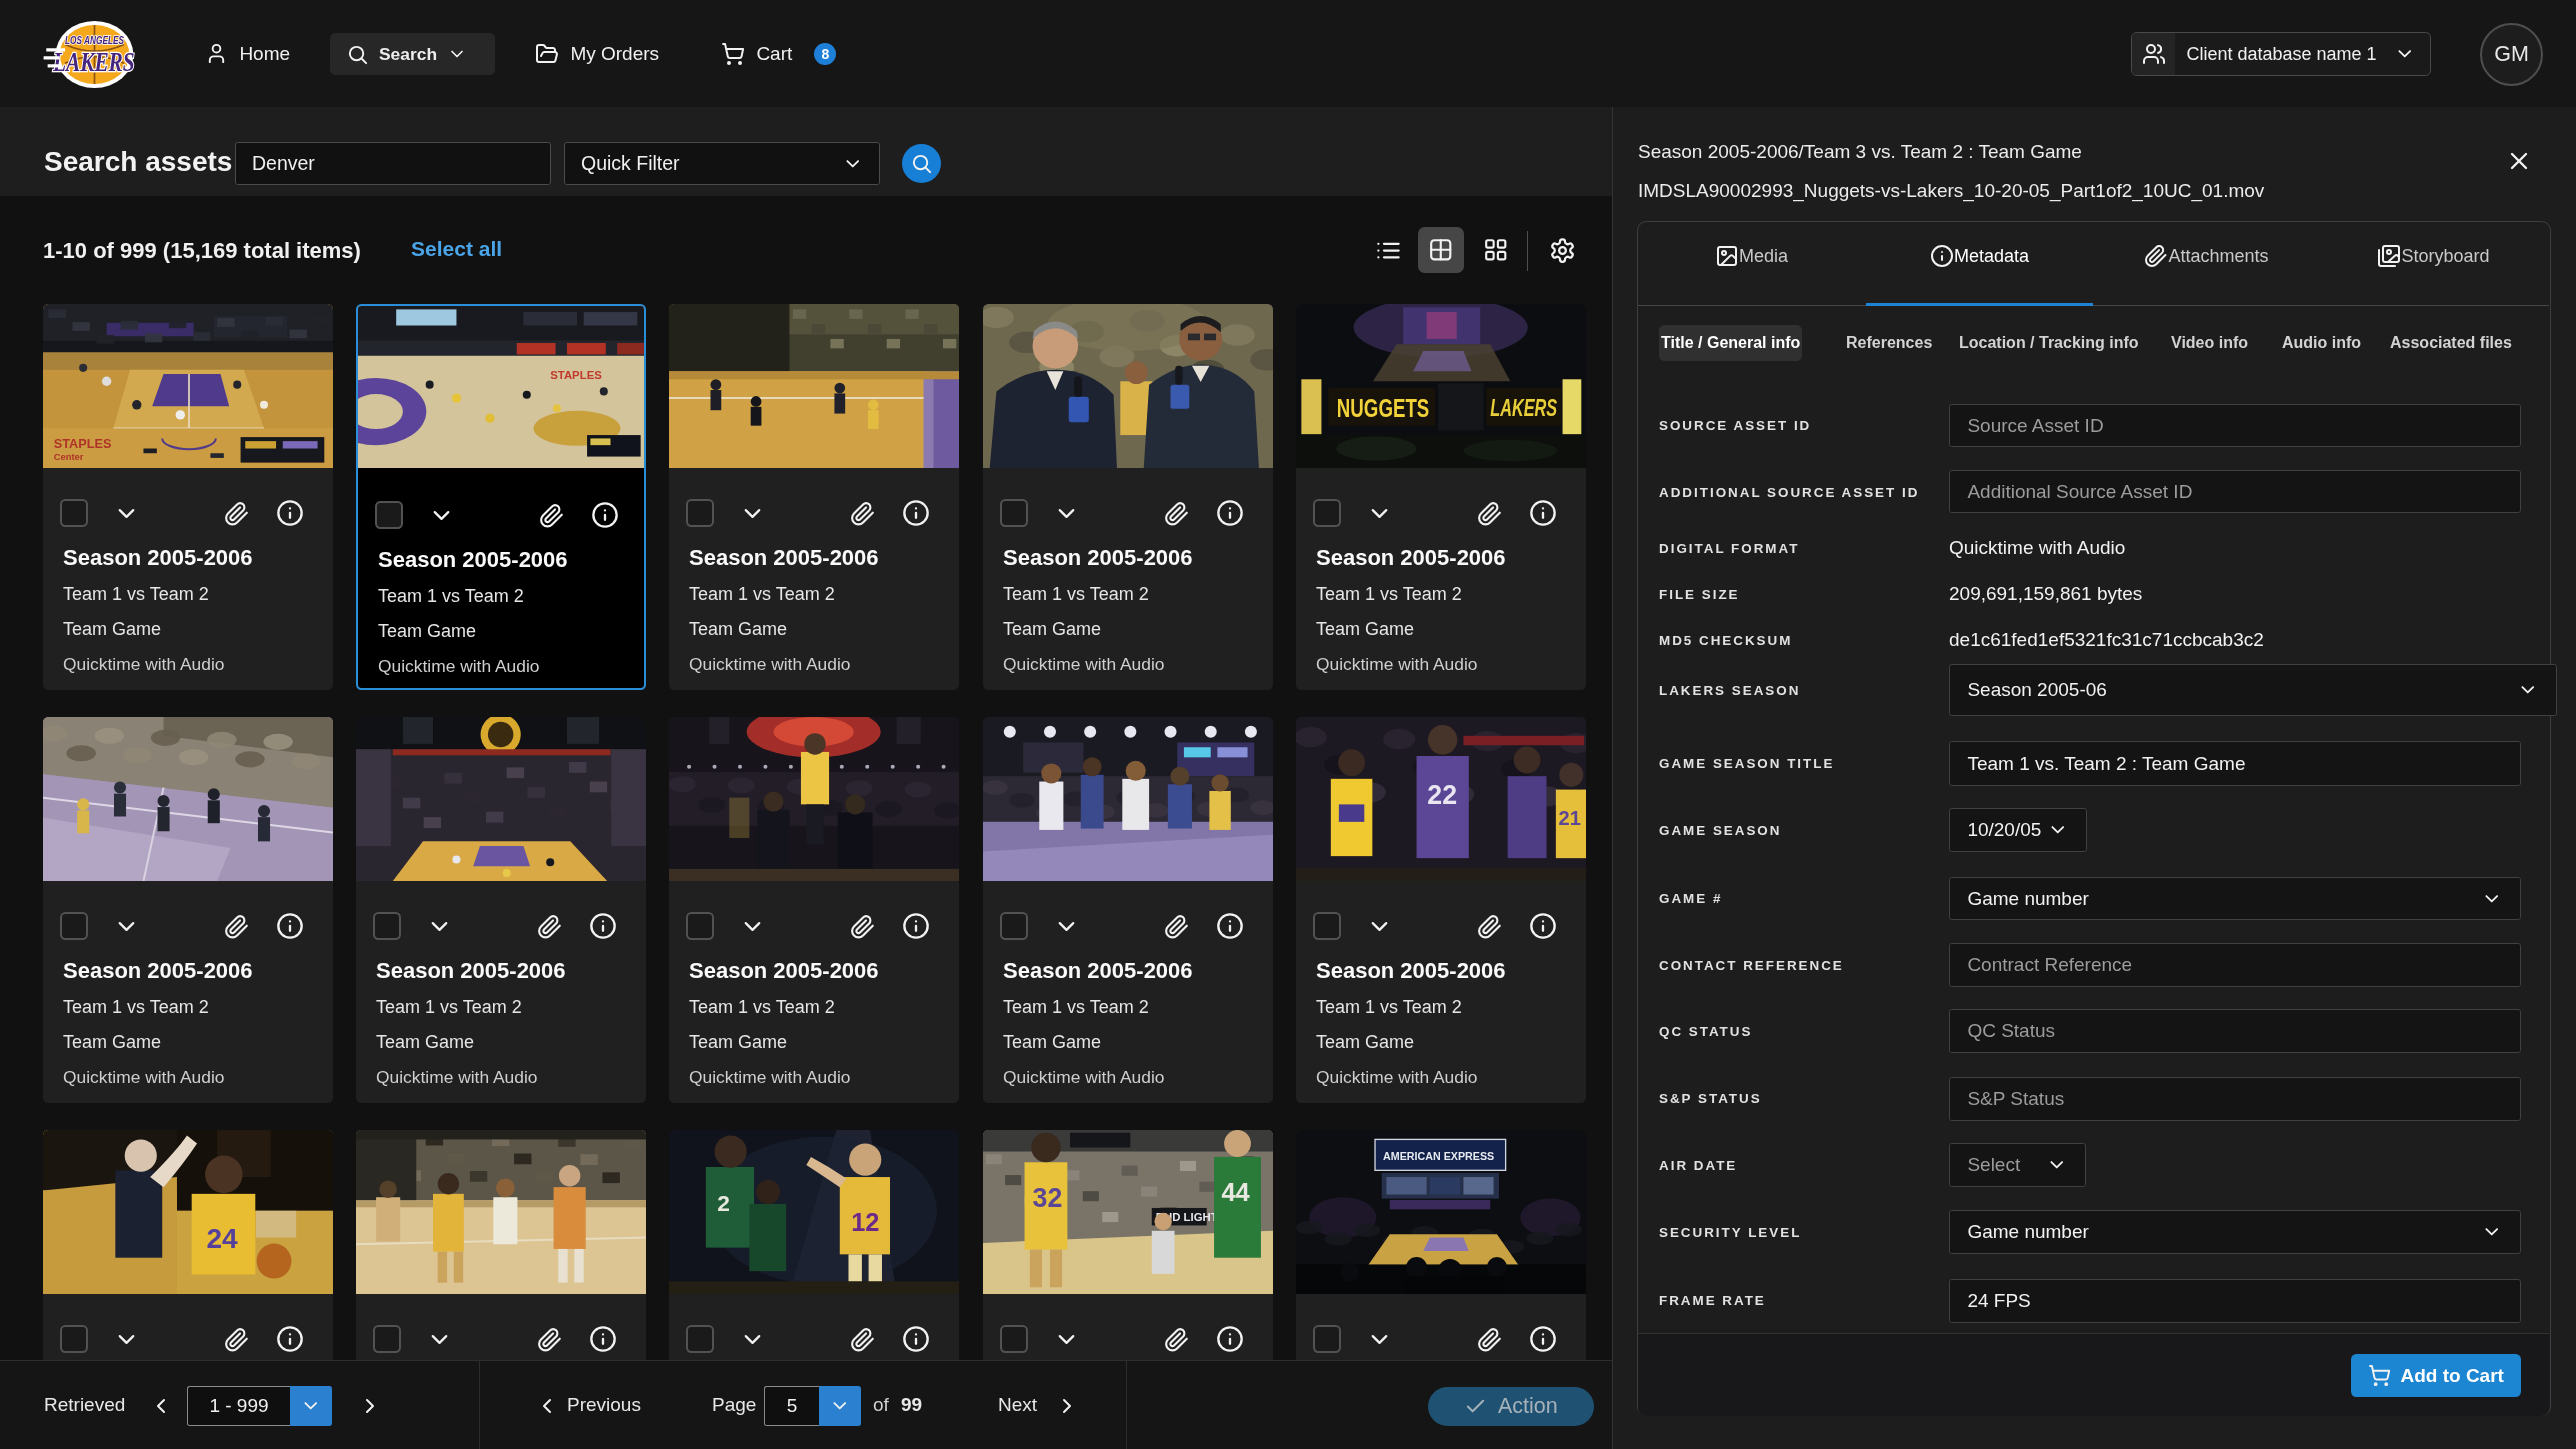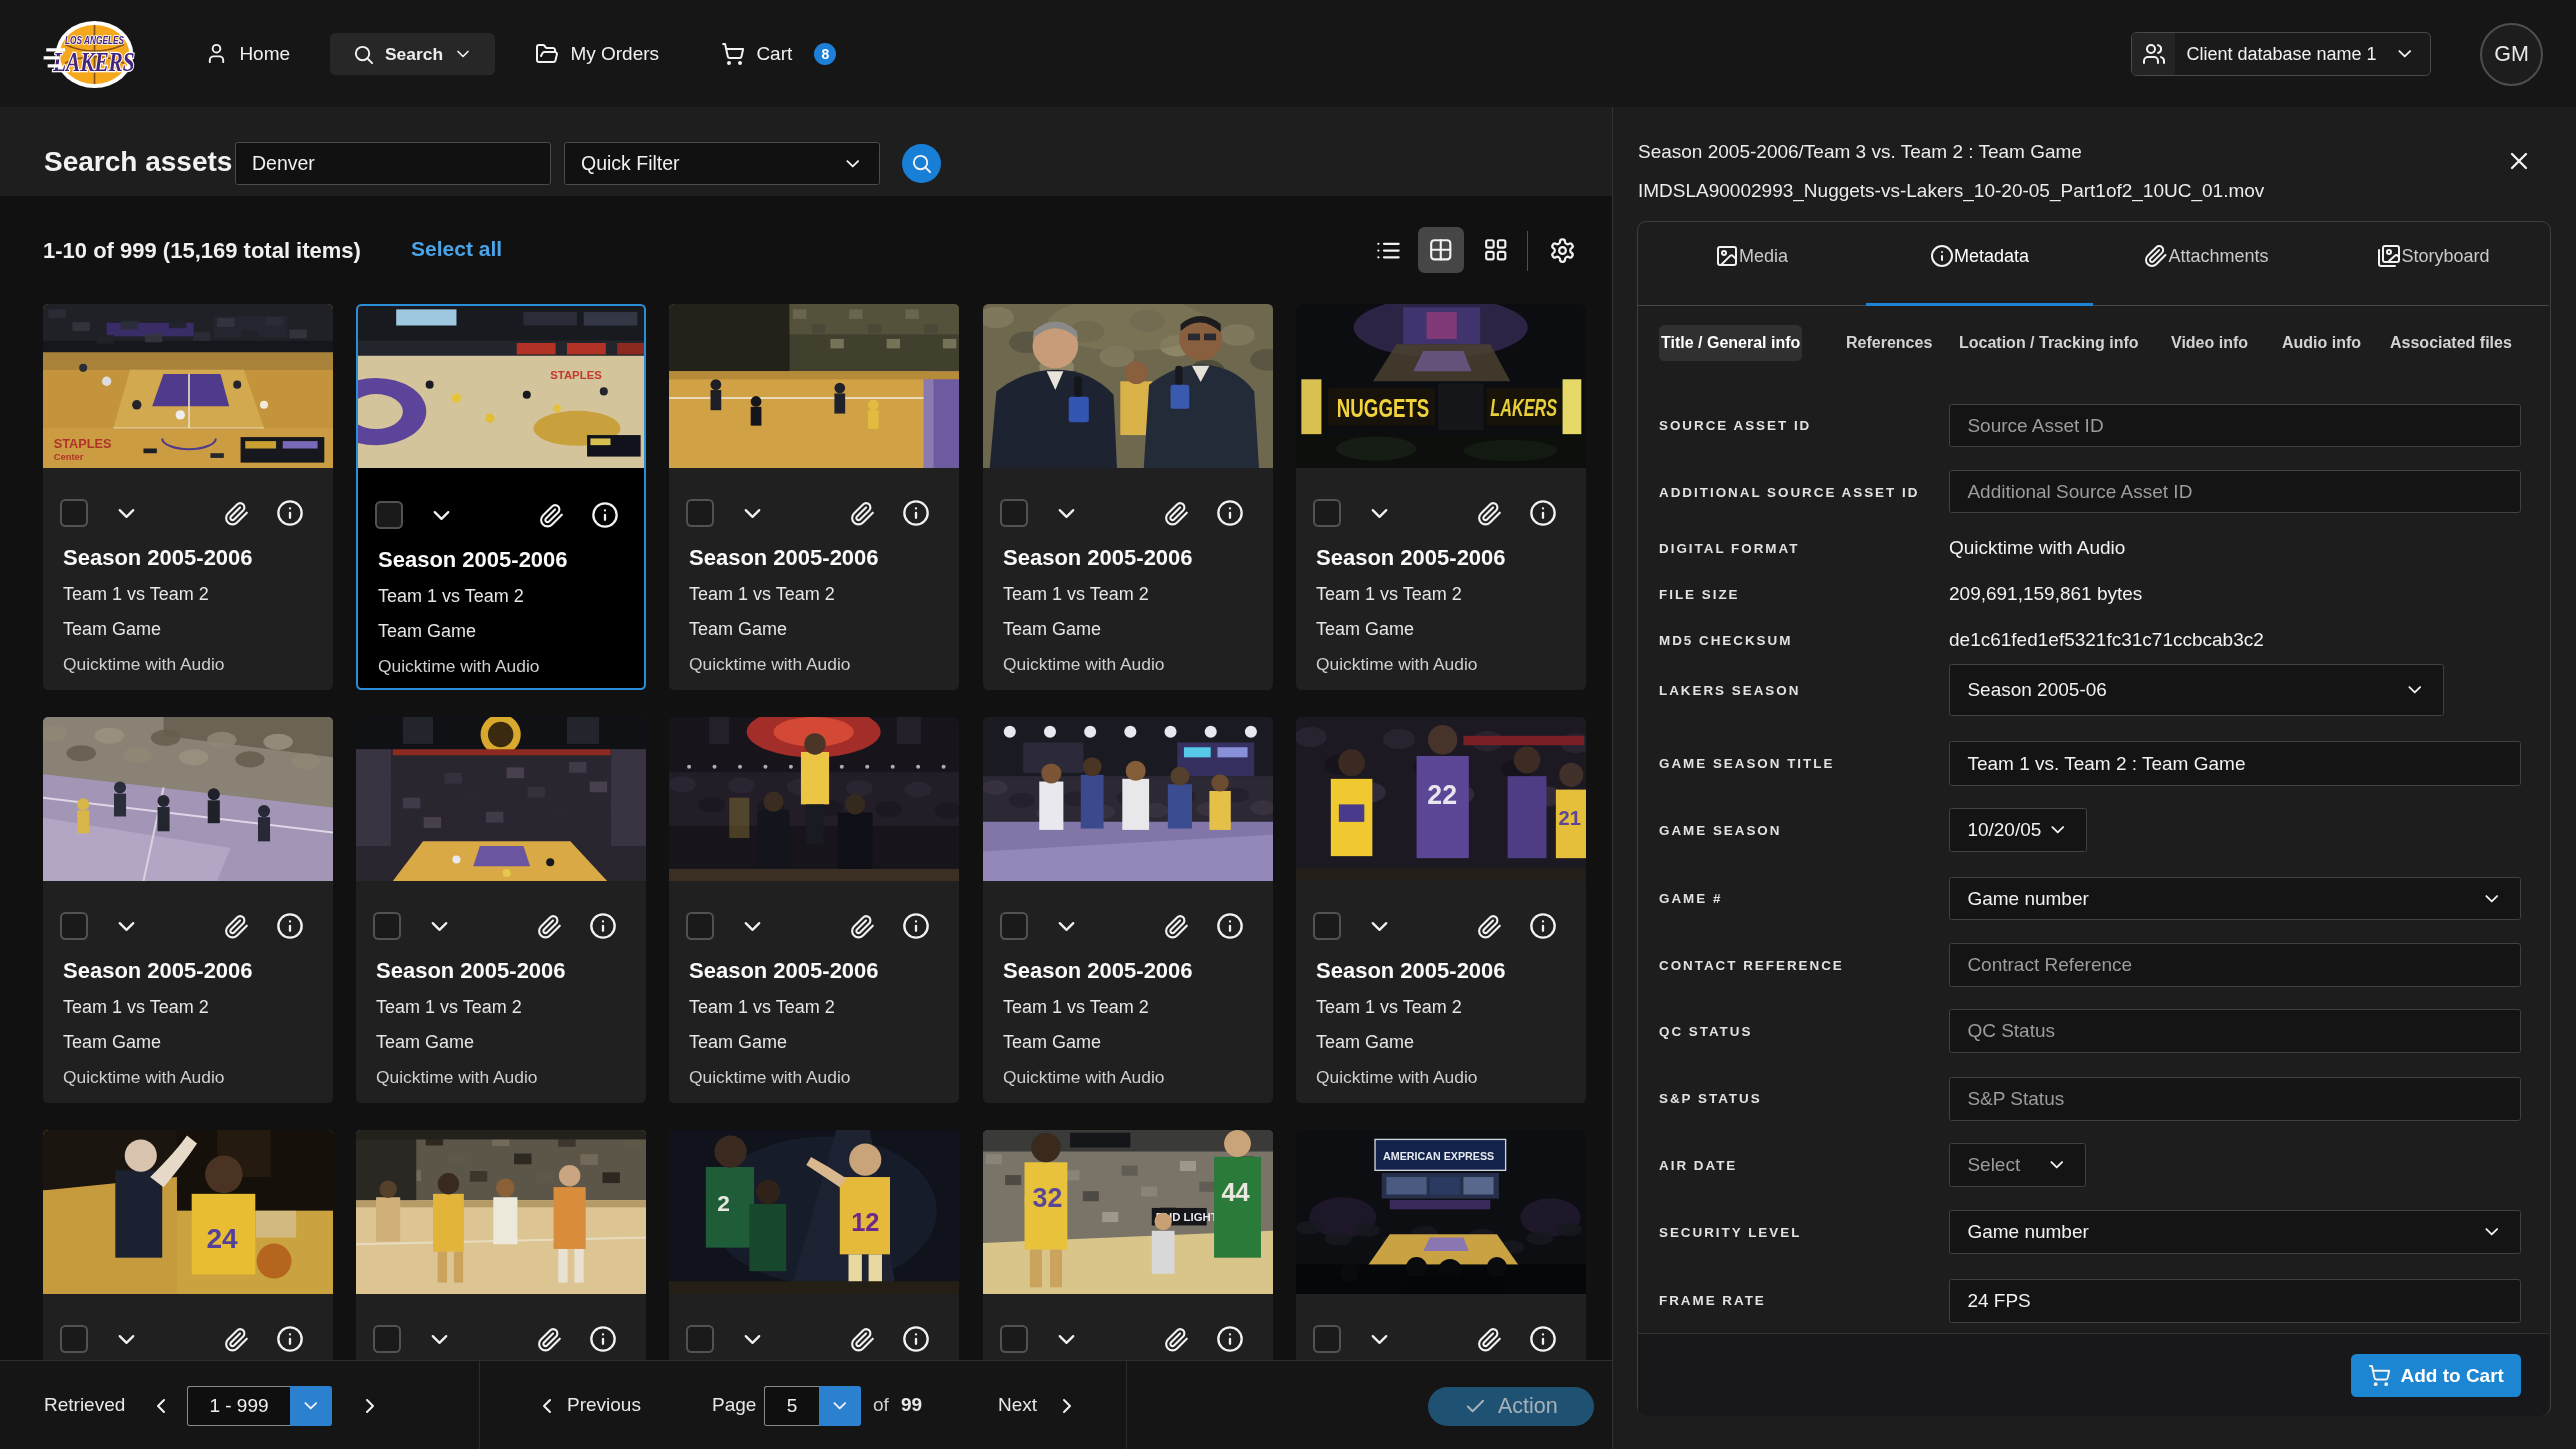--- a/index.html
+++ b/index.html
@@ -2,21 +2,21 @@
 <html style="font-size:10.7px"><head><meta charset="utf-8"><style>
 *{margin:0;padding:0;box-sizing:border-box}
 html,body{width:2576px;height:1449px;overflow:hidden;background:#111112}
 body{font-family:"Liberation Sans",sans-serif;color:#ededee}
 #app{position:absolute;left:0;top:0;width:2576px;height:1449px}
 .abs{position:absolute}
 svg.ic{display:block;stroke:#f2f2f2;fill:none;stroke-width:2;stroke-linecap:round;stroke-linejoin:round}
 
 .nav{position:absolute;left:0;top:0;width:2576px;height:107px;background:#161617}
 .nav .item{position:absolute;top:0;height:107px;display:flex;align-items:center;gap:11.4px;font-size:19px;color:#f1f1f1}
-.searchpill{position:absolute;left:330px;top:33px;width:165px;height:42px;background:#272728;border-radius:5.4px;display:flex;align-items:center;gap:10px;padding-left:22px;font-size:17.4px;font-weight:bold}
+.searchpill{position:absolute;left:330px;top:33px;width:165px;height:42px;background:#272728;border-radius:5.4px;display:flex;align-items:center;gap:10px;padding-left:16px;font-size:17.4px;font-weight:bold}
 .badge{width:22px;height:22px;border-radius:50%;background:#1d7fd8;color:#fff;font-size:14px;display:flex;align-items:center;justify-content:center;font-weight:bold}
 .clientdb{position:absolute;left:2131px;top:32px;width:300px;height:44px;border:1.3px solid #4a4a4b;border-radius:5.4px;display:flex;align-items:center;background:#1a1a1b}
 .clientdb .iconseg{width:43px;height:100%;background:#242425;border-radius:4px 0 0 4px;display:flex;align-items:center;justify-content:center;flex:none}
 .clientdb .lbl{font-size:18px;color:#f0f0f0;margin-left:11.4px;white-space:nowrap}
 .avatar{position:absolute;left:2480px;top:23px;width:63px;height:63px;border-radius:50%;border:2px solid #4e4e50;background:#1d1d1e;display:flex;align-items:center;justify-content:center;font-size:21.5px;color:#e8e8e8}
 
 .strip{position:absolute;left:0;top:107px;width:1612px;height:89px;background:#1e1e1f}
 .h1{position:absolute;left:44px;top:146px;font-size:28px;font-weight:bold;color:#f2f2f2}
 .inbox{position:absolute;background:#111112;border:1.3px solid #4b4b4c;border-radius:2.7px;display:flex;align-items:center;padding:0 16px;font-size:19.5px;color:#f0f0f0}
 .roundbtn{position:absolute;left:902px;top:144px;width:39px;height:39px;border-radius:50%;background:#187fd6;display:flex;align-items:center;justify-content:center}
@@ -993,21 +993,21 @@
     <div class="finput" style="top:470px;height:43px;width:572px">
       <span class="ph">Additional Source Asset ID</span>
     </div>
 <div class="flabel" style="top:528px">DIGITAL FORMAT</div>
     <div class="fval" style="top:528px">Quicktime with Audio</div>
 <div class="flabel" style="top:574px">FILE SIZE</div>
     <div class="fval" style="top:574px">209,691,159,861 bytes</div>
 <div class="flabel" style="top:620px">MD5 CHECKSUM</div>
     <div class="fval" style="top:620px">de1c61fed1ef5321fc31c71ccbcab3c2</div>
 <div class="flabel" style="top:670px">LAKERS SEASON</div>
-    <div class="finput" style="top:664px;height:52px;width:495px">
+    <div class="finput" style="top:664px;height:52px;width:608px">
       <span class="">Season 2005-06</span>
       <svg class="ic" viewBox="0 0 24 24" width="21.5" height="21.5" style="margin-left:auto;">
         <use href="#chev"></use>
       </svg>
     </div>
 <div class="flabel" style="top:743px">GAME SEASON TITLE</div>
     <div class="finput" style="top:741px;height:45px;width:572px">
       <span class="">Team 1 vs. Team 2 : Team Game</span>
     </div>
 <div class="flabel" style="top:810px">GAME SEASON</div>

